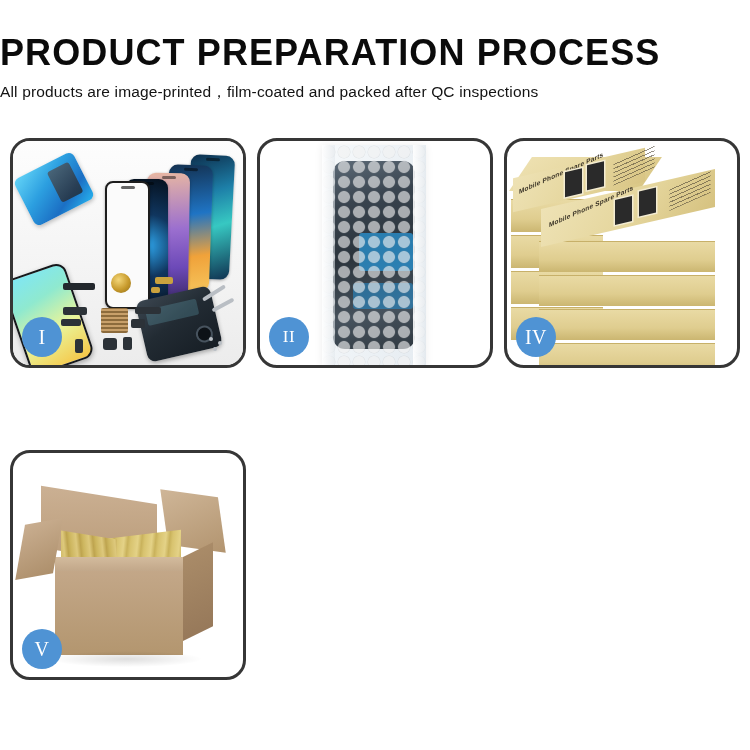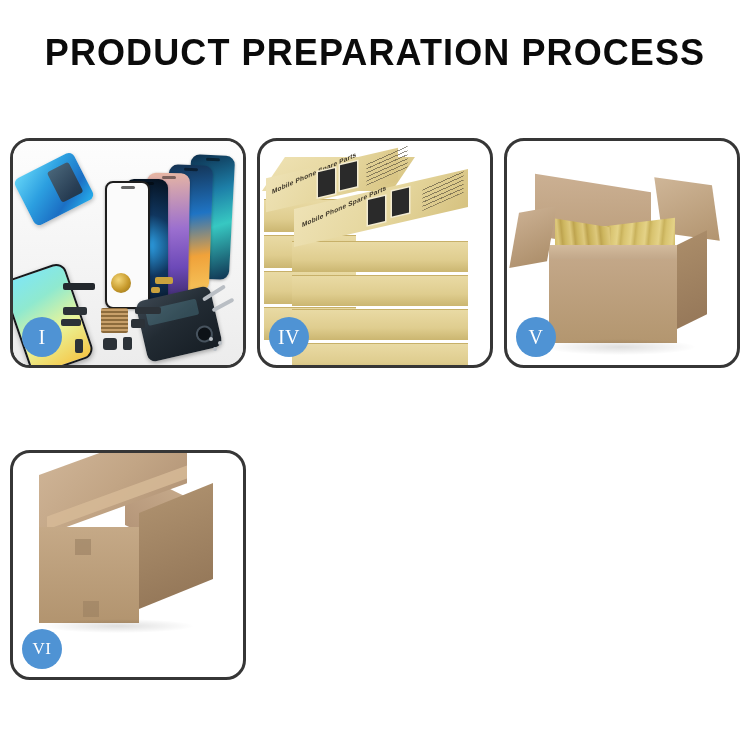--- a/index.html
+++ b/index.html
@@ -20,21 +20,20 @@
     width: 750px;
     height: 750px;
     background: #ffffff;
   }
 
   
   .header {
     position: absolute;
     left: 0; top: 0;
     width: 750px;
-    text-align: center;
   }
   .page-title {
     margin: 0;
     padding-top: 34px;
     font-family: "Liberation Sans", sans-serif;
     font-size: 36px;
     font-weight: 700;
     letter-spacing: 1.1px;
     color: #0b0b0b;
     line-height: 1.05;
@@ -366,20 +365,21 @@
     background: radial-gradient(ellipse at center, rgba(0,0,0,.13) 0%, rgba(0,0,0,0) 72%);
   }
 </style>
 </head>
 <body>
 
 <div class="page">
 
   <div class="header">
     <h1 class="page-title">PRODUCT PREPARATION PROCESS</h1>
+    <p class="page-subtitle">All products are image-printed，film-coated and packed after QC inspections</p>
   </div>
 
   <div class="grid">
 
     <div class="panel">
       <div class="stage">
         <div class="p1-bg"></div>
 
         <div class="lcd-blue"></div>
 
@@ -411,20 +411,35 @@
           <div class="pt silver round" style="left:205px;top:200px;width:4px;height:4px;"></div>
           <div class="pt silver round" style="left:200px;top:206px;width:4px;height:4px;"></div>
           <div class="pt silver" style="left:188px;top:150px;width:26px;height:4px;transform:rotate(-32deg);"></div>
           <div class="pt silver" style="left:198px;top:162px;width:24px;height:4px;transform:rotate(-28deg);"></div>
         </div>
 
         <div class="badge">I</div>
       </div>
     </div>
 
+    <div class="panel">
+      <div class="stage">
+        <div class="pouch">
+          <div class="pouch-inner">
+            <div class="pouch-accent1"></div>
+            <div class="pouch-accent2"></div>
+          </div>
+          <div class="bubbles2"></div>
+          <div class="bubbles"></div>
+          <div class="pouch-seal-l"></div>
+          <div class="pouch-seal-r"></div>
+        </div>
+        <div class="badge wide">II</div>
+      </div>
+    </div>
 
 
     <div class="panel">
       <div class="stage">
 
         <div class="stk" style="left:4px;top:44px;width:92px;height:176px;">
           <div class="face" style="top:14px;height:32px;"></div>
           <div class="face" style="top:50px;height:32px;"></div>
           <div class="face" style="top:86px;height:32px;"></div>
           <div class="face" style="top:122px;height:32px;"></div>
@@ -470,28 +485,15 @@
         <div class="v-fill2"></div>
         <div class="v-rim"></div>
         <div class="v-leftflap"></div>
         <div class="v-side"></div>
         <div class="v-front"></div>
         <div class="shadow-soft" style="left:38px;top:198px;width:150px;height:16px;"></div>
         <div class="badge">V</div>
       </div>
     </div>
 
-    <div class="panel">
-      <div class="stage">
-        <div class="vi-top2"></div>
-        <div class="vi-top"></div>
-        <div class="vi-tape"></div>
-        <div class="vi-right"></div>
-        <div class="vi-left"></div>
-        <div class="vi-seam1"></div>
-        <div class="vi-seam2"></div>
-        <div class="shadow-soft" style="left:30px;top:166px;width:150px;height:14px;"></div>
-        <div class="badge wide">VI</div>
-      </div>
-    </div>
 
   </div>
 </div>
 
 </body></html>

